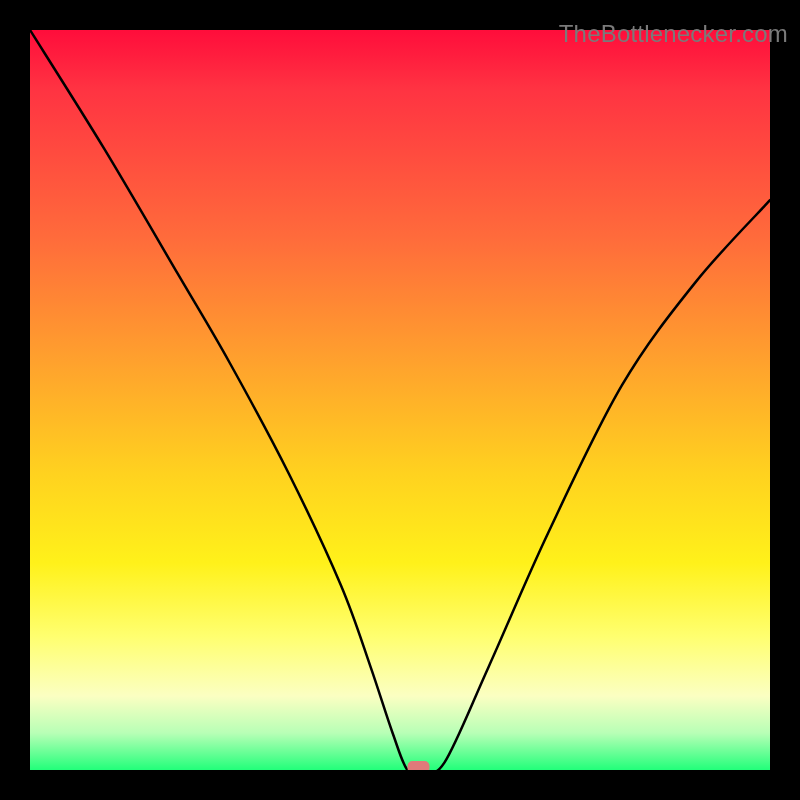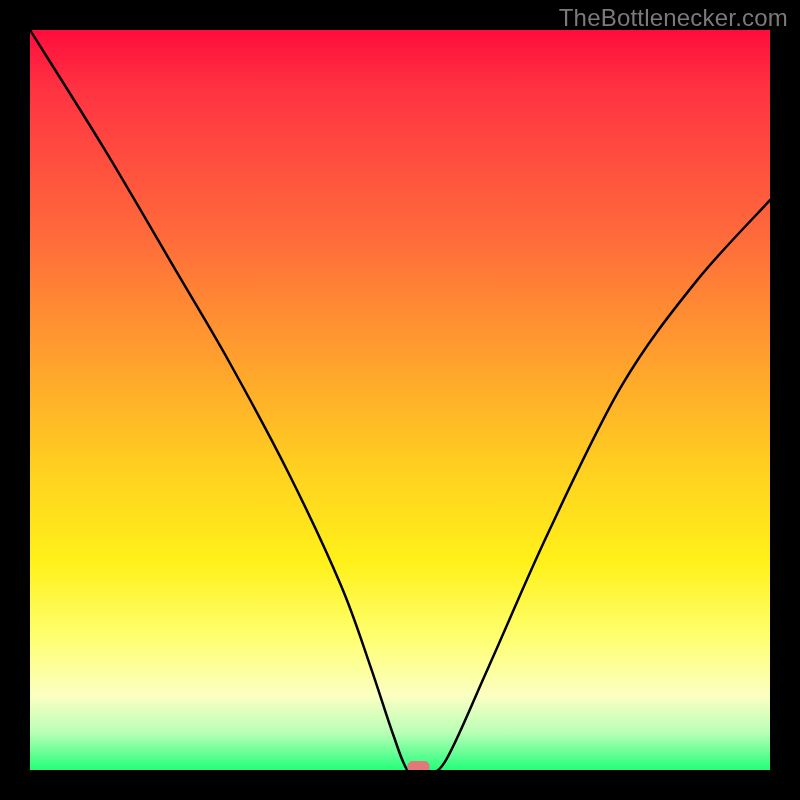--- a/index.html
+++ b/index.html
@@ -40,21 +40,21 @@
   }
   .plot-svg {
     position: absolute;
     left: 0;
     top: 0;
     width: 740px;
     height: 740px;
   }
   .watermark {
     position: absolute;
-    top: 4px;
+    top: 20px;
     right: 12px;
     color: #7a7a7a;
     font-size: 24px;
     font-family: Arial, sans-serif;
     letter-spacing: 0.2px;
     user-select: none;
   }
 </style>
 </head>
 <body>

